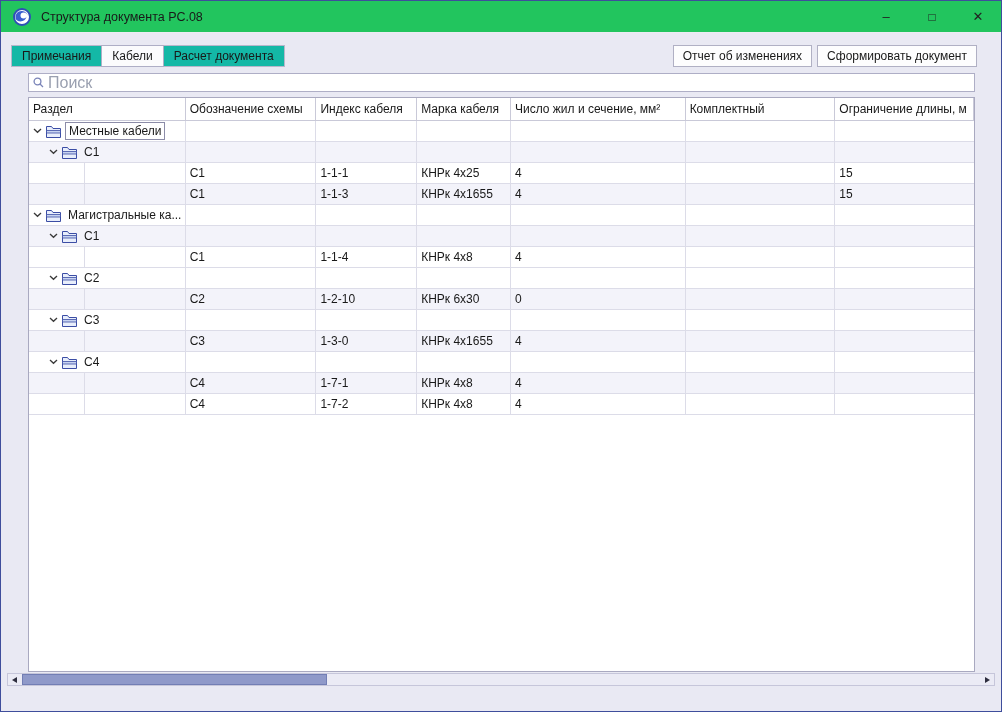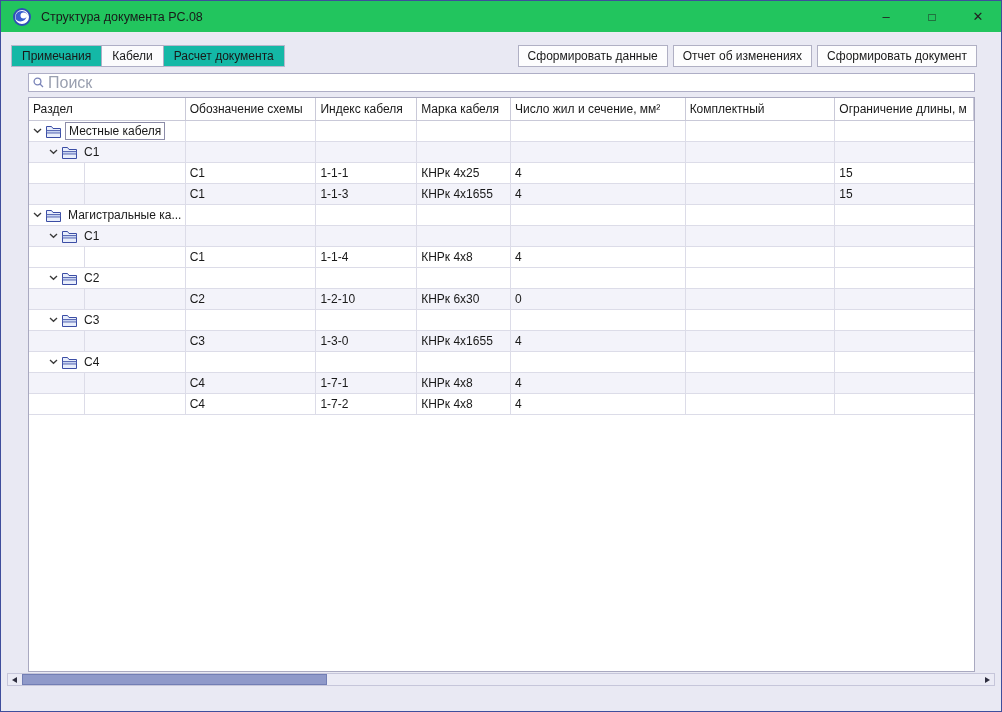--- a/index.html
+++ b/index.html
@@ -89,21 +89,20 @@
   </div>
 
   <div class="tabrow">
     <div class="tabs">
       <div class="tab">Примечания</div>
       <div class="tab active">Кабели</div>
       <div class="tab">Расчет документа</div>
     </div>
     <div class="spacer"></div>
     <div class="actions">
-      <div class="act-btn">Сформировать данные</div>
       <div class="act-btn">Отчет об изменениях</div>
       <div class="act-btn">Сформировать документ</div>
     </div>
   </div>
 
   <div class="searchbox">
     <svg class="search-icn" width="11" height="11" viewBox="0 0 11 11">
       <circle cx="4.5" cy="4.5" r="3.4" fill="none" stroke="#7a84b8" stroke-width="1.3"></circle>
       <line x1="7" y1="7" x2="10" y2="10" stroke="#7a84b8" stroke-width="1.3"></line>
     </svg>
@@ -123,21 +122,21 @@
     <div>
         <div class="trow">
           <div class="cell c0 lv0">
             <svg class="chev" width="9" height="6" viewBox="0 0 9 6">
               <path d="M1 1 L4.5 4.3 L8 1" fill="none" stroke="#3a3a3a" stroke-width="1.3"></path>
             </svg>
             <svg class="folder" width="15" height="13" viewBox="0 0 15 13">
               <path d="M0.5 12.5 V1.5 H5.5 L7 3.5 H14.5 V12.5 Z" fill="#e8eefb" stroke="#3b4da5"></path>
               <path d="M0.5 5.5 H14.5 V8 H0.5 Z" fill="#c7d3f0" stroke="#3b4da5" stroke-width="0.8"></path>
             </svg>
-            <span class="glabel focused">Местные кабеля</span>
+            <span class="glabel focused">Местные кабели</span>
           </div>
           <div class="cell c1"></div>
           <div class="cell c2"></div>
           <div class="cell c3"></div>
           <div class="cell c4"></div>
           <div class="cell c5"></div>
           <div class="cell c6"></div>
         </div>
         <div class="trow alt">
           <div class="cell c0 lv1">

